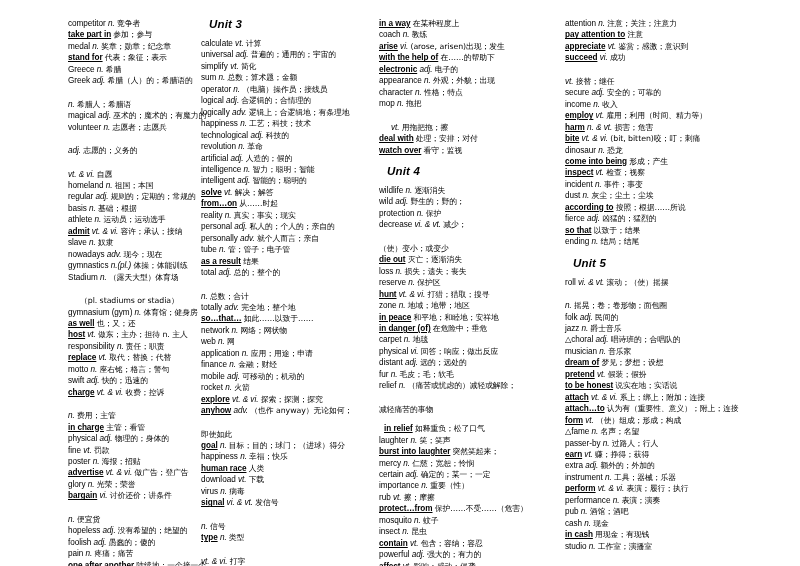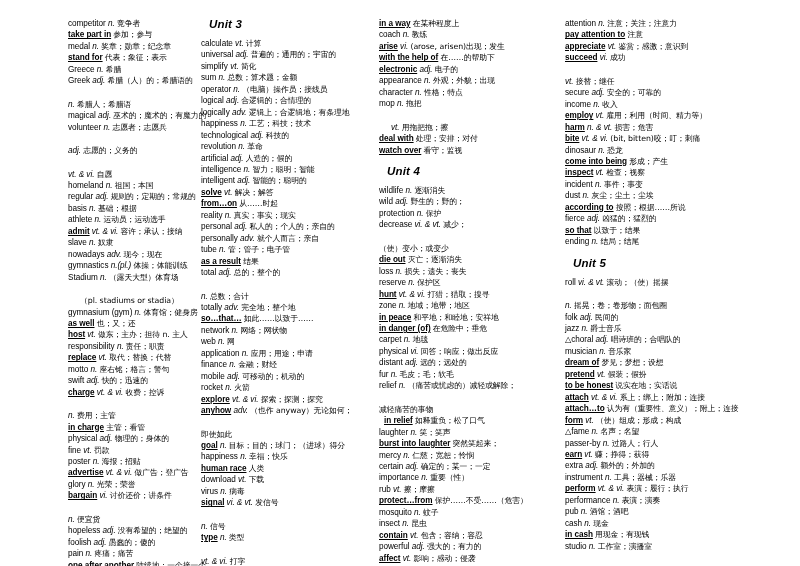--- a/index.html
+++ b/index.html
@@ -69,20 +69,21 @@
   }
   .entry.cont {
     padding-left: 0;
     margin-top: 12px;
   }
   .entry.indent {
     padding-left: 12px;
   }
   .entry.indent2 {
     padding-left: 5px;
+    margin-top: 8px;
   }
 </style>
 </head>
 <body>
 
 <div id="page">
   <div class="columns">
 
     <div class="column col-1">
       <div id="list-1">

